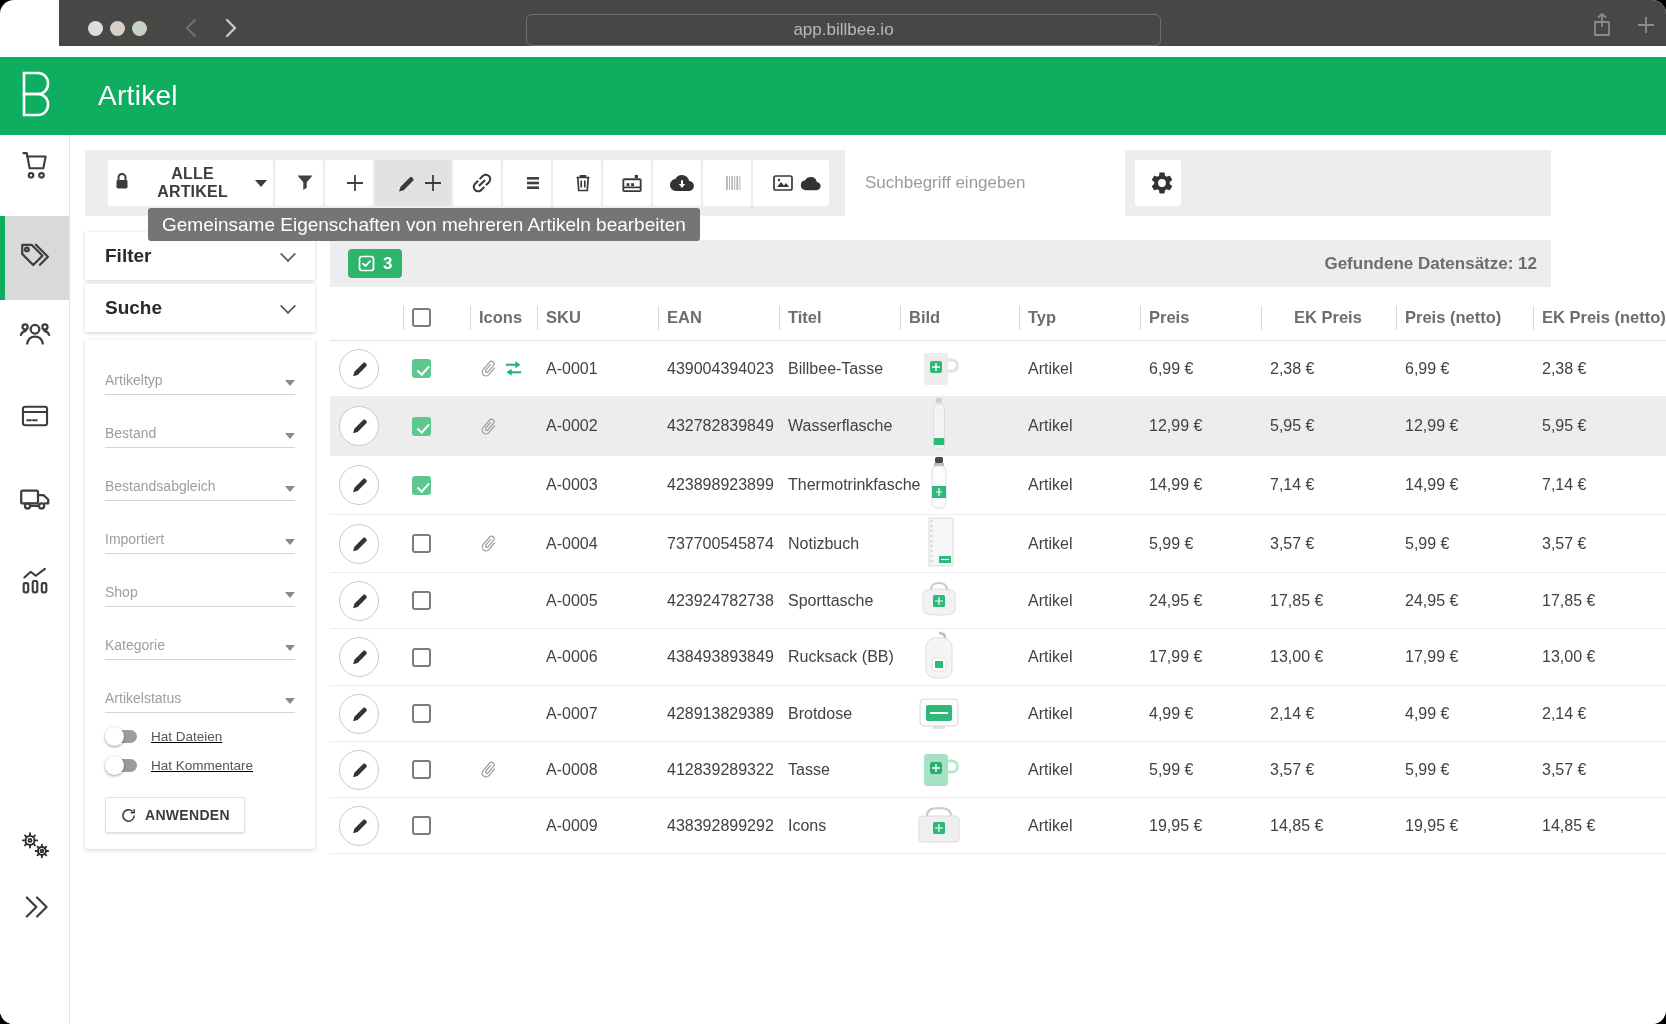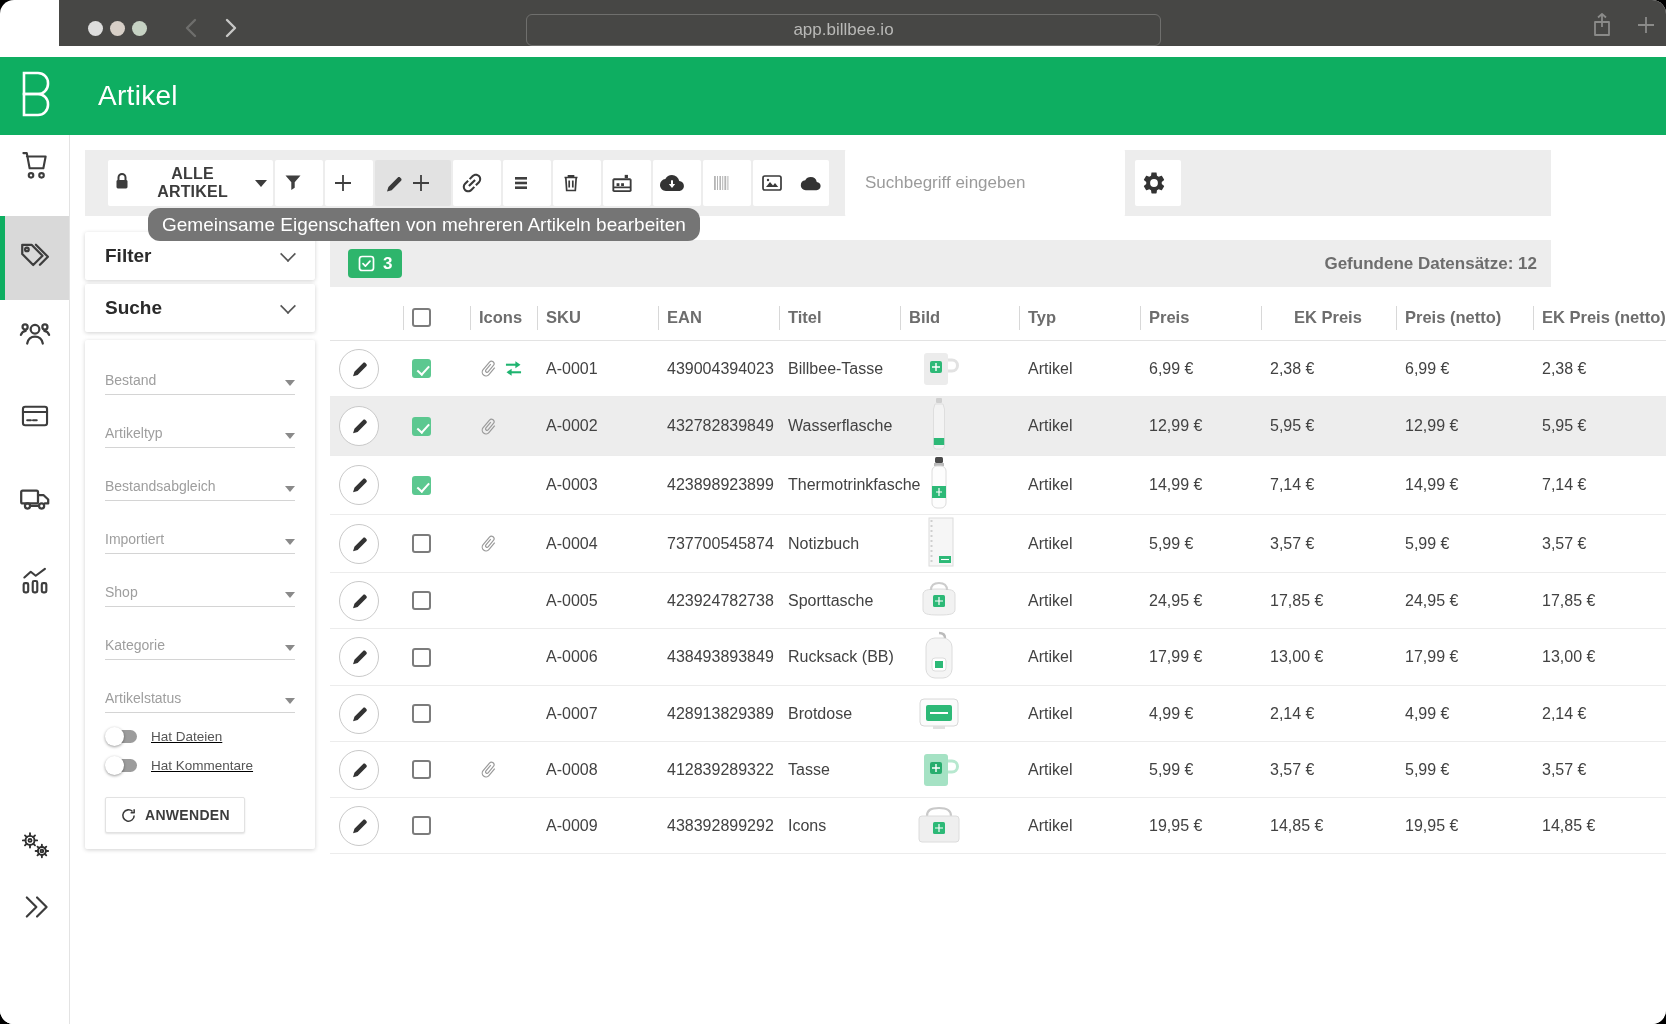--- a/index.html
+++ b/index.html
@@ -27,31 +27,31 @@
   .app-body{position:absolute;left:0;top:135px;width:100%;height:889px;background:#fff;}
 
   
   .sidebar{position:absolute;left:0;top:0;width:69px;height:100%;background:#fff;border-right:1px solid #e3e3e3;}
   .side-item{position:absolute;left:0;width:69px;height:64px;display:flex;align-items:center;justify-content:center;}
   .side-item.active{height:84px;background:#d9d9d9;}
   .side-item.active::before{content:'';position:absolute;left:0;top:0;width:5px;height:100%;background:#0eae61;}
 
   
   .toolbar-strip{position:absolute;left:85px;top:15px;width:1466px;height:66px;background:#ededed;display:flex;align-items:center;padding-left:23px;box-sizing:border-box;}
-  .tbtn{height:46px;background:#fff;border:none;border-radius:2px;display:flex;align-items:center;justify-content:space-between;margin-right:2px;cursor:default;flex:none;}
+  .tbtn{height:46px;background:#fff;border:none;border-radius:2px;display:flex;align-items:center;justify-content:flex-end;margin-right:2px;cursor:default;flex:none;}
   .tbtn.w48{width:48px;}
   .tbtn.w76{width:76px;gap:3px;}
   .tbtn.active{background:#e2e2e2;}
   .seg-btn{width:165px;gap:7px;font-size:16px;font-weight:700;color:#3c3c3c;letter-spacing:.2px;}
   .caret-down{width:0;height:0;border-left:6px solid transparent;border-right:6px solid transparent;border-top:7px solid #3c3c3c;display:inline-block;}
   .search-input{height:46px;width:240px;border:none;border-radius:8px;margin-left:14px;padding:16px 20px;font-size:17px;color:#a21caf;font-family:inherit;background:#fff;}
   .search-input::placeholder{color:#9b9b9b;}
   .gear-btn{margin-left:10px;width:46px;}
 
-  .tooltip{position:absolute;left:148px;top:73px;height:33px;background:#757575;border-radius:12px;color:#fff;font-size:19px;display:flex;align-items:center;padding:0 14px;white-space:nowrap;z-index:5;}
+  .tooltip{position:absolute;left:148px;top:73px;height:33px;background:#757575;border-radius:3px;color:#fff;font-size:19px;display:flex;align-items:center;padding:0 14px;white-space:nowrap;z-index:5;}
 
   
   .filter-panel{position:absolute;left:85px;top:97px;width:230px;}
   .fcard{background:#fff;border-radius:2px;box-shadow:0 1px 4px rgba(0,0,0,.18);margin-bottom:4px;}
   .fsection{height:48px;display:flex;align-items:center;justify-content:space-between;padding:0 20px;cursor:default;}
   .fsection .ftitle{font-size:19px;font-weight:600;color:#2a2a2a;}
   .chev{width:12px;height:12px;border-right:2px solid #555;border-bottom:2px solid #555;transform:rotate(45deg) scale(.8);margin-top:-4px;}
   .fcard.big{margin-top:8px;padding:18px 20px 16px;box-sizing:border-box;}
   .select-field{position:relative;height:30px;border-bottom:1px solid #d4d4d4;margin-bottom:16px;display:flex;align-items:flex-end;justify-content:space-between;padding-bottom:6px;}
   .select-label{font-size:14px;color:#9e9e9e;}
@@ -322,25 +322,25 @@
       </div>
       <div class="fcard">
         <div class="fsection">
           <span class="ftitle">Suche</span>
           <span class="chev"></span>
         </div>
       </div>
       <div class="fcard big">
         <div>
             <div class="select-field">
+              <span class="select-label">Artikeltyp</span>
+              <span class="select-caret"></span>
+            </div>
+            <div class="select-field">
               <span class="select-label">Bestand</span>
-              <span class="select-caret"></span>
-            </div>
-            <div class="select-field">
-              <span class="select-label">Artikeltyp</span>
               <span class="select-caret"></span>
             </div>
             <div class="select-field">
               <span class="select-label">Bestandsabgleich</span>
               <span class="select-caret"></span>
             </div>
             <div class="select-field">
               <span class="select-label">Importiert</span>
               <span class="select-caret"></span>
             </div>

